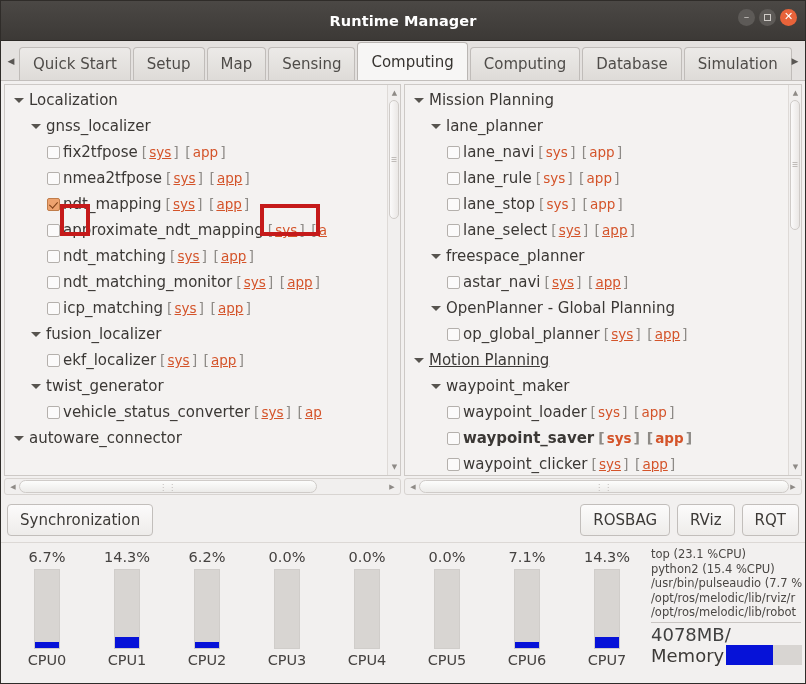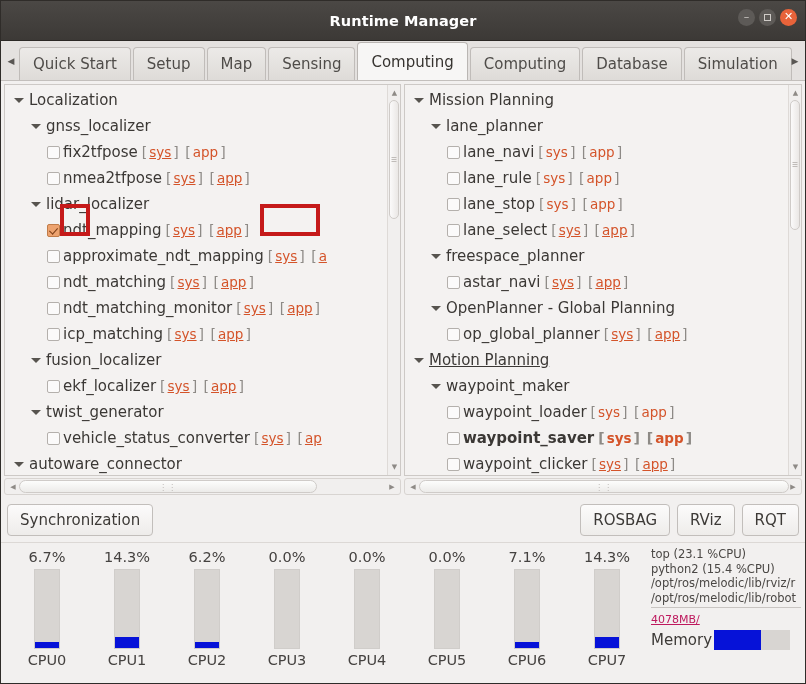--- a/index.html
+++ b/index.html
@@ -299,27 +299,27 @@
   }
   .sysinfo .sep {
     margin-top: 2px;
     border-top: 1px solid #c9c5c2;
     width: 150px;
   }
   .memwrap {
     margin-top: 2px;
   }
   .memwrap .memtotal {
-    font-size: 11px; color: #be185d; line-height: 19px; text-decoration: underline;
+    font-size: 18px; color: #404040; line-height: 19px;
   }
   .memrow {
     display: flex; align-items: center;
     margin-top: 1px;
   }
-  .memrow .memlabel { font-size: 15px; color: #3d3a37; }
+  .memrow .memlabel { font-size: 18px; color: #3d3a37; }
   .membar {
     width: 76px; height: 20px;
     background: #d8d5d2;
     margin-left: 2px;
     position: relative;
   }
   .membar .memfill {
     position: absolute; left: 0; top: 0; bottom: 0;
     background: #0612d8;
   }
@@ -414,24 +414,20 @@
           </div>
           <div class="row" style="padding-left: 42px;">
             <span class="cb"></span>
             <span class="node-label">fix2tfpose</span>
             <span class="link-grp"><span class="brk">[</span><span class="lnk ul">sys</span><span class="brk">]</span><span class="brk"> [</span><span class="lnk">app</span><span class="brk">]</span></span>
           </div>
           <div class="row" style="padding-left: 42px;">
             <span class="cb"></span>
             <span class="node-label">nmea2tfpose</span>
             <span class="link-grp"><span class="brk">[</span><span class="lnk ul">sys</span><span class="brk">]</span><span class="brk"> [</span><span class="lnk ul">app</span><span class="brk">]</span></span>
-          </div>
-          <div class="row" style="padding-left: 25px;">
-            <span class="twisty"></span>
-            <span class="node-label">lidar_localizer</span>
           </div>
           <div class="row" style="padding-left: 42px;">
             <span class="cb checked"></span>
             <span class="node-label">ndt_mapping</span>
             <span class="link-grp"><span class="brk">[</span><span class="lnk ul">sys</span><span class="brk">]</span><span class="brk"> [</span><span class="lnk ul">app</span><span class="brk">]</span></span>
           </div>
           <div class="row" style="padding-left: 42px;">
             <span class="cb"></span>
             <span class="node-label">approximate_ndt_mapping</span>
             <span class="link-grp"><span class="brk">[</span><span class="lnk ul">sys</span><span class="brk">]</span><span class="brk"> [</span><span class="lnk ul">a</span></span>
@@ -659,20 +655,21 @@
           <div class="gauge">
             <div class="fill" style="height: 11.44px;"></div>
           </div>
           <div class="name">CPU7</div>
         </div>
       </div>
     <div class="sysinfo">
       <div id="proc-host">
           <div class="line">top (23.1 %CPU)</div>
           <div class="line">python2 (15.4 %CPU)</div>
+          <div class="line">/usr/bin/pulseaudio (7.7 %</div>
           <div class="line">/opt/ros/melodic/lib/rviz/r</div>
           <div class="line">/opt/ros/melodic/lib/robot</div>
         </div>
       <div class="sep"></div>
       <div class="memwrap">
         <div class="memtotal">4078MB/</div>
         <div class="memrow">
           <span class="memlabel">Memory</span>
           <div class="membar">
             <div class="memfill" id="mem-fill" style="width: 62%;"></div>

